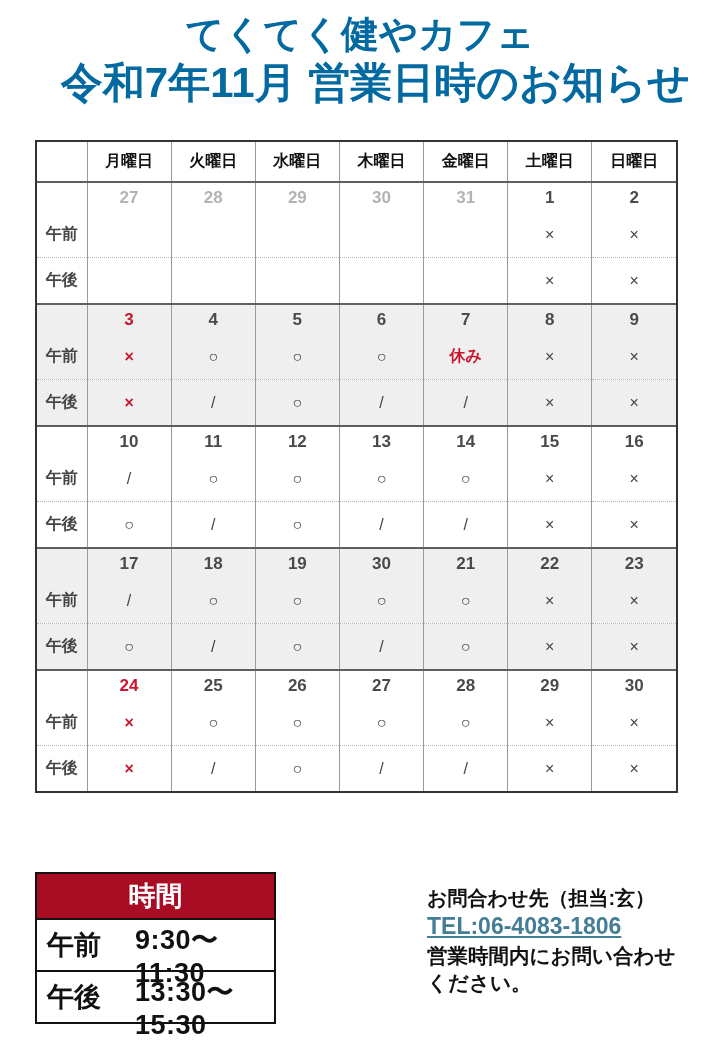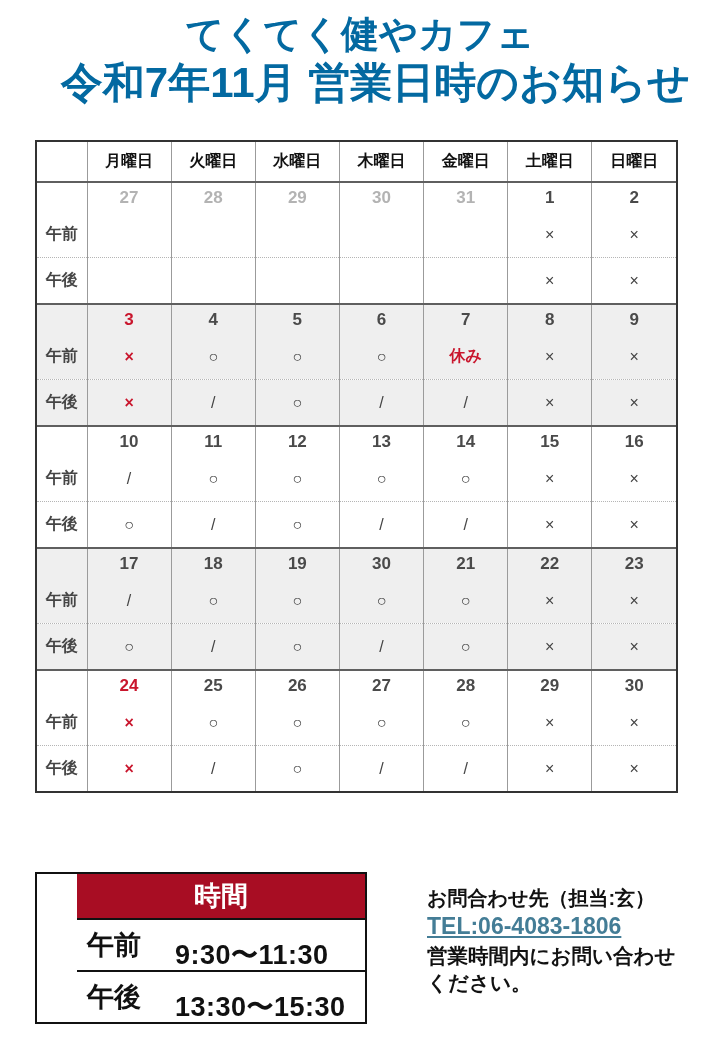--- a/index.html
+++ b/index.html
@@ -24,21 +24,21 @@
   tr.am td{height:45px;border-bottom:1px dotted #b5b5b5;}
   tr.pm td{height:45px;}
   tr.am td,tr.pm td{font-size:16px;color:#454545;}
   td.lab{font-size:15px;font-weight:bold;color:#111;}
   tr.shaded td{background:var(--shade);}
   .c-red{color:var(--red) !important;font-weight:bold;}
   .c-muted{color:var(--muted) !important;font-weight:normal;}
   .mark-circle{font-size:15px;}
   .mark-holiday{font-size:15px;letter-spacing:0;}
 
-  .hours{position:absolute;left:35px;top:872px;width:332px;border:2px solid #111;box-sizing:border-box;background:#fff;padding-left:40px;}
+  .hours{position:absolute;left:35px;top:872px;width:241px;border:2px solid #111;box-sizing:border-box;background:#fff;}
   .hours-header{height:44px;line-height:44px;text-align:center;background:var(--hoursRed);color:#fff;font-size:27px;font-weight:bold;border-bottom:2px solid #111;}
   .hours-row{height:50px;display:flex;align-items:center;font-size:27px;font-weight:bold;color:#111;border-bottom:2px solid #111;}
   .hours-row:last-child{border-bottom:none;}
   .hours-label{width:88px;padding-left:10px;flex:none;}
   .hours-value{flex:1;letter-spacing:0.5px;margin-top:20px;}
 
   .contact{position:absolute;left:427px;top:884px;width:268px;font-weight:bold;color:#111;}
   .contact-heading{font-size:20px;line-height:1.4;}
   .contact-tel{display:inline-block;font-size:23px;line-height:1.3;color:var(--tel);text-decoration:underline;cursor:pointer;}
   .contact-note{font-size:20.5px;line-height:1.33;}

